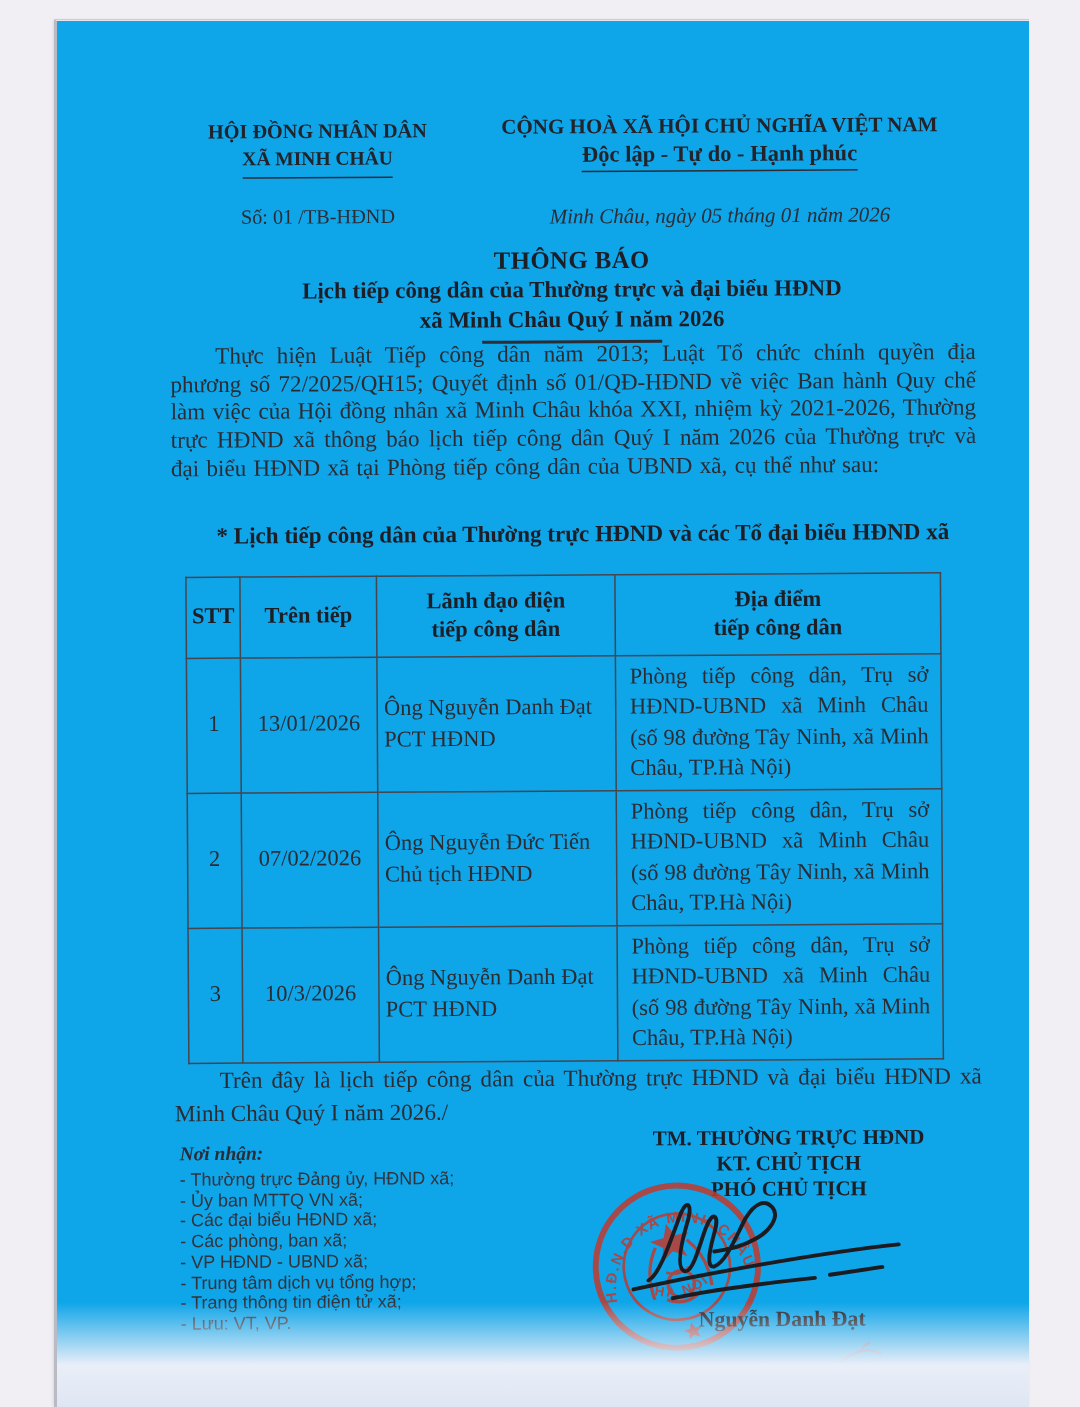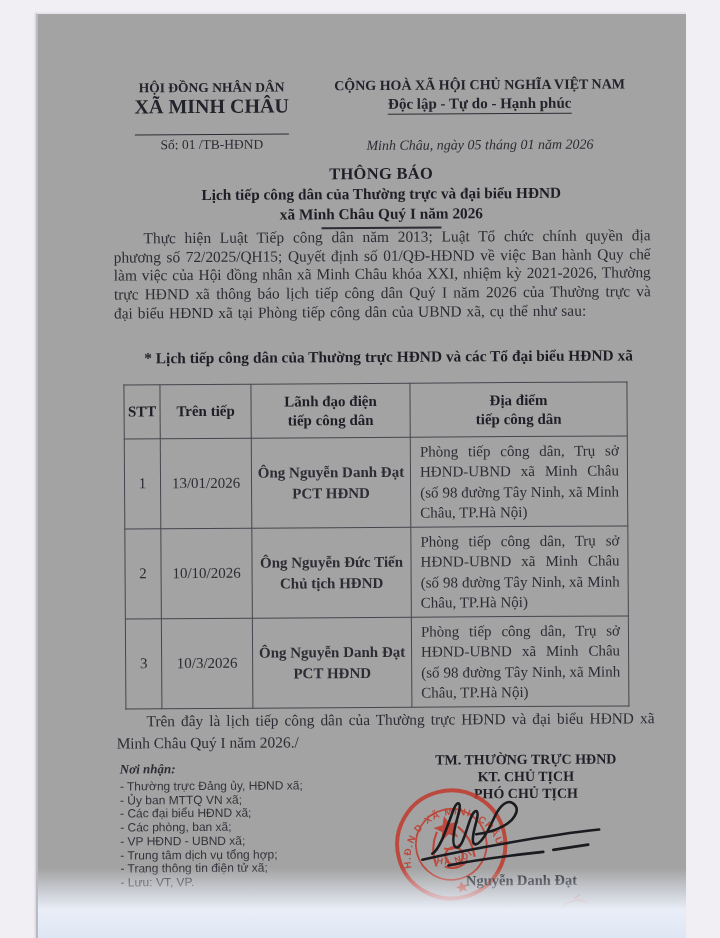--- a/index.html
+++ b/index.html
@@ -6,59 +6,59 @@
   html,body { width:720px; height:938px; }
   body {
     background:#f1eff4;
     font-family:"Liberation Serif", serif;
     color:#2c2c34;
     overflow:hidden;
     position:relative;
   }
   .page {
     position:absolute; left:36px; top:13px; width:650px; height:925px;
-    background:#a3a3a3;
+    background:#0ea5e9;
     border-left:2px solid #babac4;
     border-top:1px solid #e6e5ec;
     box-shadow:-1px 0 2px rgba(120,120,140,.25);
   }
   .page::after {
     content:""; position:absolute; left:0; right:0; bottom:0; height:70px;
     background:linear-gradient(180deg, rgba(230,236,247,0) 0%, #e9eef8 60%, #dfe6f3 100%);
     pointer-events:none;
   }
   .content {
     position:absolute; left:0; top:0; width:650px; height:925px;
     transform:rotate(-0.35deg);
   }
   .abs { position:absolute; }
   .ctr { text-align:center; }
   .b { font-weight:bold; }
   .i { font-style:italic; }
   .org-block { left:78px; top:64px; width:196px; font-size:13.5px; line-height:18px; color:#23232b; }
-  .org-underline { display:inline-block; border-bottom:1.5px solid #2c2c34; padding-bottom:19px; font-size:20px; }
+  .org-underline { display:inline-block; border-bottom:1.5px solid #2c2c34; padding-bottom:3px; font-size:13px; }
   .doc-number { left:78px; top:122px; width:196px; font-size:13.5px; }
   .national-block { left:286px; top:62px; width:316px; color:#23232b; }
   .nat1 { font-size:14px; line-height:19px; font-weight:bold; }
   .nat2 { display:inline-block; font-size:15px; font-weight:bold; border-bottom:1.6px solid #2c2c34; padding-bottom:1px; margin-top:1px; }
   .dateline { left:286px; top:124px; width:316px; font-size:14px; }
   .doc-title { left:76px; top:150px; width:538px; font-size:16.5px; letter-spacing:.3px; color:#1e1e26; }
   .doc-sub1 { left:76px; top:171px; width:538px; font-size:15.3px; color:#1e1e26; }
   .doc-sub2 { left:76px; top:191px; width:538px; font-size:15.3px; color:#1e1e26; }
   .sub-underline { left:285px; top:213px; width:120px; height:2px; background:#2c2c34; }
   .para { left:77px; top:214px; width:537px; font-size:15.4px; line-height:18.7px;
           text-align:justify; text-indent:30px; word-spacing:1px; }
   .list-heading { left:77px; top:332px; width:537px; font-size:15.4px; line-height:22.5px;
           font-weight:bold; text-align:justify; text-indent:30px; color:#1e1e26; }
   table.sched { position:absolute; left:86px; top:369px; width:503px; border-collapse:collapse; table-layout:fixed; }
   table.sched th, table.sched td { border:1px solid #46464e; vertical-align:middle; }
   table.sched th { height:54px; font-size:15px; line-height:19px; color:#1e1e26; text-align:center; font-weight:bold; }
   table.sched td { height:90px; font-size:15px; }
   td.c-stt, td.c-date { text-align:center; }
-  td.c-leader { text-align:center; line-height:21px; padding:0 4px;font-weight:bold; }
+  td.c-leader { text-align:left; line-height:21px; padding:0 4px; }
   td.c-loc { text-align:justify; line-height:20.5px; padding:3px 8px 3px 9px; vertical-align:top; }
   .closing { left:77px; top:695px; width:538px; font-size:15.4px; line-height:21.5px; text-align:justify; text-indent:30px; }
   .recipients { left:80px; top:746px; width:240px; }
   .recipients-heading { font-size:13px; font-weight:bold; font-style:italic; margin-bottom:3px; }
   .recipient-item { font-size:12px; line-height:13.7px; font-family:"Liberation Sans",sans-serif; color:#33333b; }
   .sig-block { left:330px; top:738px; width:312px; text-align:center; font-size:14px; line-height:17px; font-weight:bold; color:#1e1e26; }
   .stamp-wrap { left:352px; top:772px; width:118px; height:118px; opacity:.85; transform:rotate(-14deg); }
   .sig-scrawl { left:378px; top:782px; width:200px; height:80px; }
   .signer-name { left:396px; top:859px; width:170px; text-align:center; font-size:14.5px; font-weight:bold; color:#1e1e26; }
   .smudge { left:512px; top:878px; width:46px; height:36px; opacity:.55; transform:rotate(12deg); }
@@ -115,21 +115,21 @@
           <td class="c-stt">1</td>
           <td class="c-date">13/01/2026</td>
           <td class="c-leader">
             <div>Ông Nguyễn Danh Đạt</div>
             <div>PCT HĐND</div>
           </td>
           <td class="c-loc">Phòng tiếp công dân, Trụ sở HĐND-UBND xã Minh Châu (số 98 đường Tây Ninh, xã Minh Châu, TP.Hà Nội)</td>
         </tr>
         <tr>
           <td class="c-stt">2</td>
-          <td class="c-date">10/10/2026</td>
+          <td class="c-date">07/02/2026</td>
           <td class="c-leader">
             <div>Ông Nguyễn Đức Tiến</div>
             <div>Chủ tịch HĐND</div>
           </td>
           <td class="c-loc">Phòng tiếp công dân, Trụ sở HĐND-UBND xã Minh Châu (số 98 đường Tây Ninh, xã Minh Châu, TP.Hà Nội)</td>
         </tr>
         <tr>
           <td class="c-stt">3</td>
           <td class="c-date">10/3/2026</td>
           <td class="c-leader">

